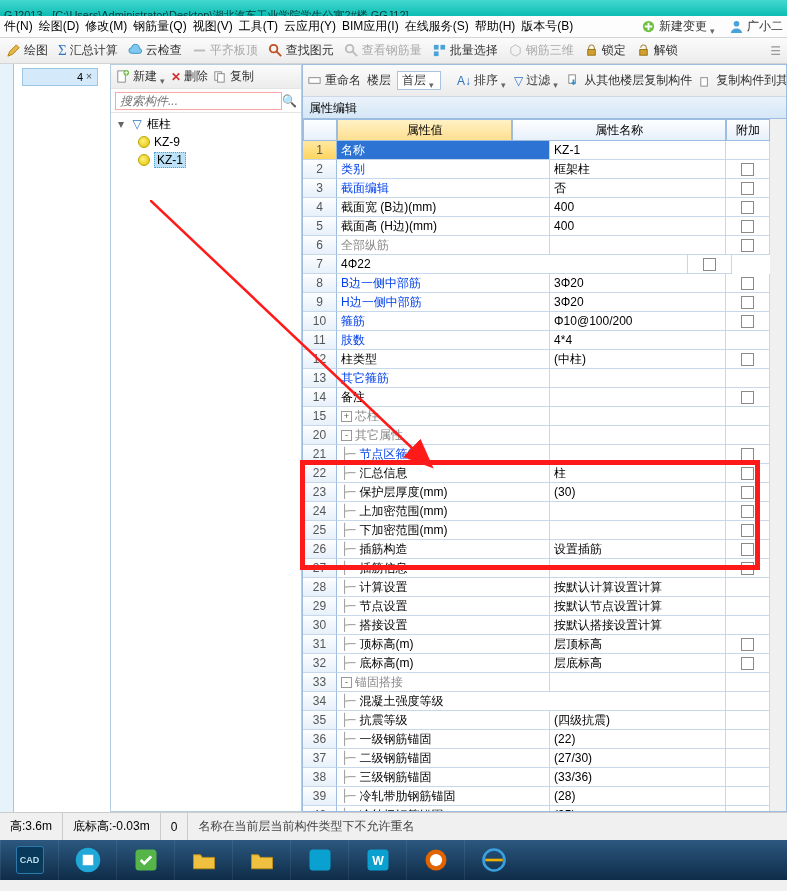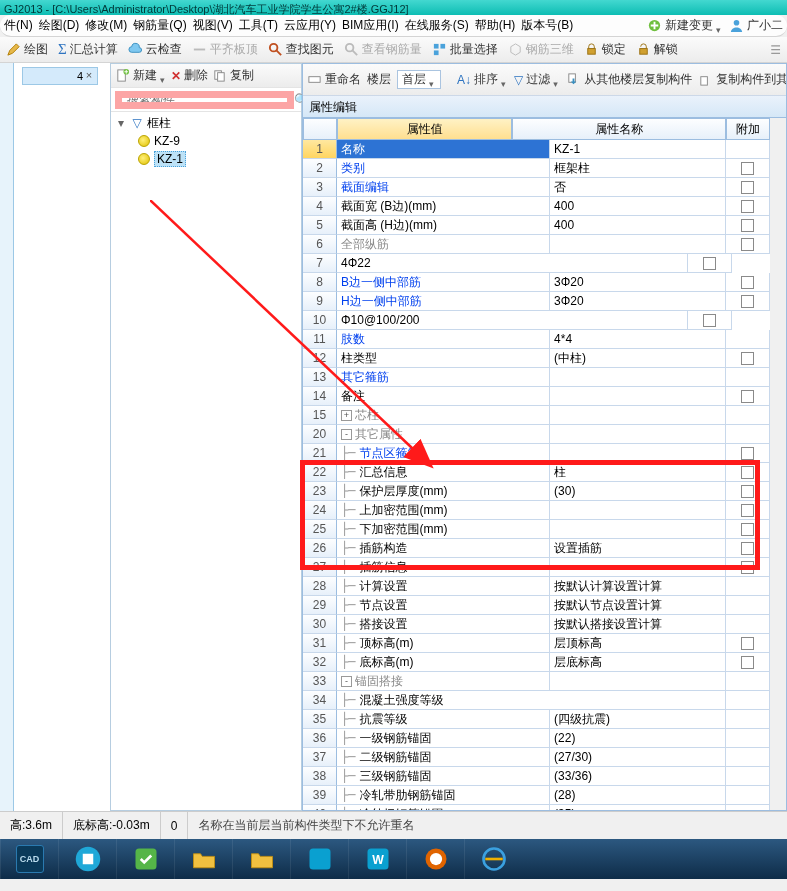--- a/index.html
+++ b/index.html
@@ -11,42 +11,41 @@
     color: #000;
     overflow: hidden;
     width: 787px;
     height: 891px;
     position: relative;
   }
   .title-bar {
     height: 15px;
     background: linear-gradient(#43d8d0, #0dbdb3);
     color: #003838;
-    padding: 2px 4px;
+    padding: 8px 4px;
     line-height: 15px;
     font-size: 11px;
     white-space: nowrap;
     overflow: hidden;
   }
   .menu-bar {
     height: 22px;
     background: #fdfdfd;
     border-bottom: 1px solid #d4d4d4;
     display: flex;
     align-items: center;
     padding: 0 4px;
     gap: 6px;
     font-size: 12px;
-    border-radius: 11px;
   }
   .menu-bar span { cursor: default; white-space: nowrap; }
   .menu-end {
     display: flex;
     align-items: center;
-    gap: 6px;
+    gap: 12px;
     margin-left: auto;
   }
   .toolbar1, .toolbar2 {
     height: 26px;
     background: linear-gradient(#fbfbfb,#ececec);
     border-bottom: 1px solid #d4d4d4;
     display: flex;
     align-items: center;
     padding: 0 6px;
     gap: 10px;
@@ -100,21 +99,21 @@
   .search-row {
     height: 24px;
     display: flex;
     align-items: center;
     padding: 2px 4px;
     border-bottom: 1px solid #e4e4e4;
   }
   .search-row input {
     flex: 1;
     height: 18px;
-    border: 7px solid #fca5a5;
+    border: 1px solid #fca5a5;
     font-style: italic;
     color: #999;
     padding: 0 4px;
     font-size: 12px;
   }
   .search-row .mag { width: 18px; text-align: center; color: #888; }
   .tree {
     flex: 1;
     padding: 2px 4px;
     position: relative;
@@ -597,20 +596,23 @@
               <div class="name">
                 <span class="link">H边一侧中部筋</span>
               </div>
               <div class="val">3Φ20</div>
               <div class="extra">
                 <span class="checkbox"></span>
               </div>
             </div>
             <div class="gr">
               <div class="num">10</div>
+              <div class="name">
+                <span class="link">箍筋</span>
+              </div>
               <div class="val">Φ10@100/200</div>
               <div class="extra">
                 <span class="checkbox"></span>
               </div>
             </div>
             <div class="gr">
               <div class="num">11</div>
               <div class="name">
                 <span class="link">肢数</span>
               </div>

